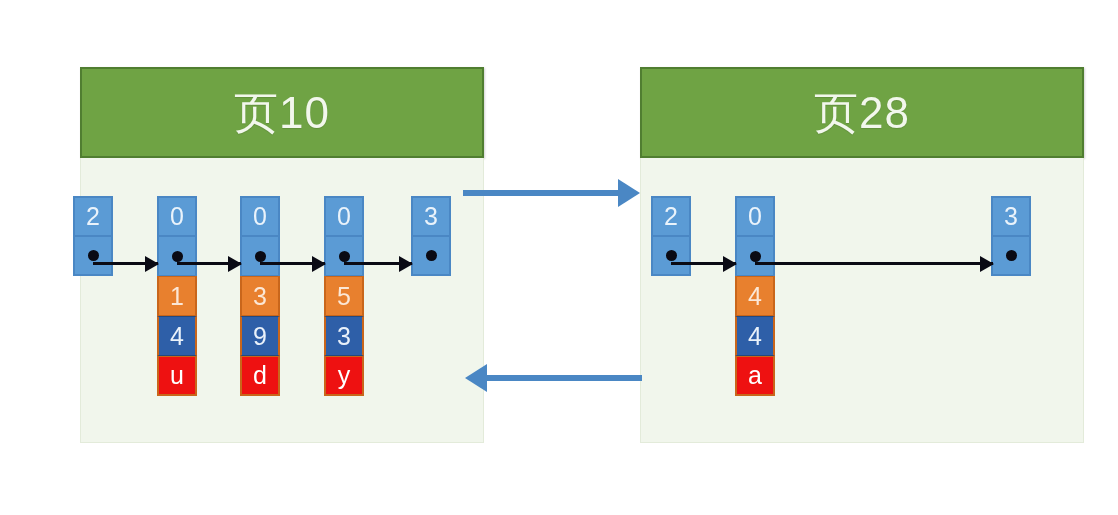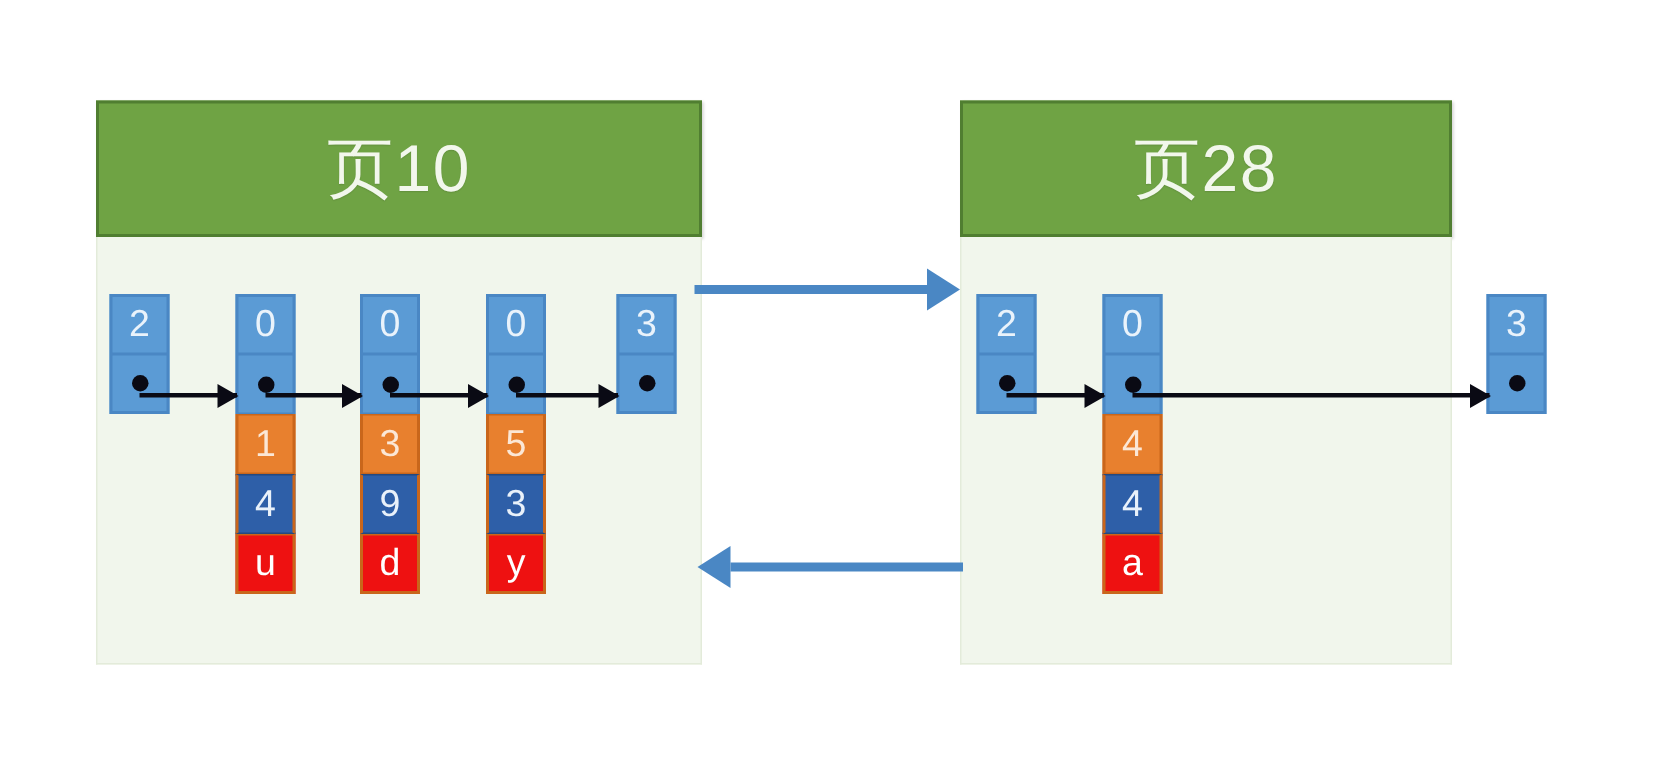--- a/index.html
+++ b/index.html
@@ -168,21 +168,21 @@
     border-top: 14px solid transparent;
     border-bottom: 14px solid transparent;
     border-right: 22px solid #4A87C4;
   }
 </style>
 </head>
 <body>
 
 <div id="canvas">
 
-  <div class="page-panel" style="left:64px; top:67px; width:404px; height:376px;">
+  <div class="page-panel" style="left:80px; top:67px; width:404px; height:376px;">
     <div class="page-header">
       <span class="page-title">页10</span>
     </div>
     <div class="page-body"></div>
   </div>
 
   <div class="node" style="left:73px; top:196px;">
     <div class="cell key">2</div>
     <div class="cell ptr">
         <span class="dot"></span>
@@ -224,21 +224,21 @@
     <div class="cell ptr">
         <span class="dot"></span>
       </div>
   </div>
 
   <div class="black-arrow" style="left:93px; top:262px; width:65px;"></div>
   <div class="black-arrow" style="left:177px; top:262px; width:64px;"></div>
   <div class="black-arrow" style="left:260px; top:262px; width:65px;"></div>
   <div class="black-arrow" style="left:344px; top:262px; width:68px;"></div>
 
-  <div class="page-panel" style="left:640px; top:67px; width:328px; height:376px;">
+  <div class="page-panel" style="left:640px; top:67px; width:444px; height:376px;">
     <div class="page-header">
       <span class="page-title">页28</span>
     </div>
     <div class="page-body"></div>
   </div>
 
   <div class="node" style="left:651px; top:196px;">
     <div class="cell key">2</div>
     <div class="cell ptr">
         <span class="dot"></span>

